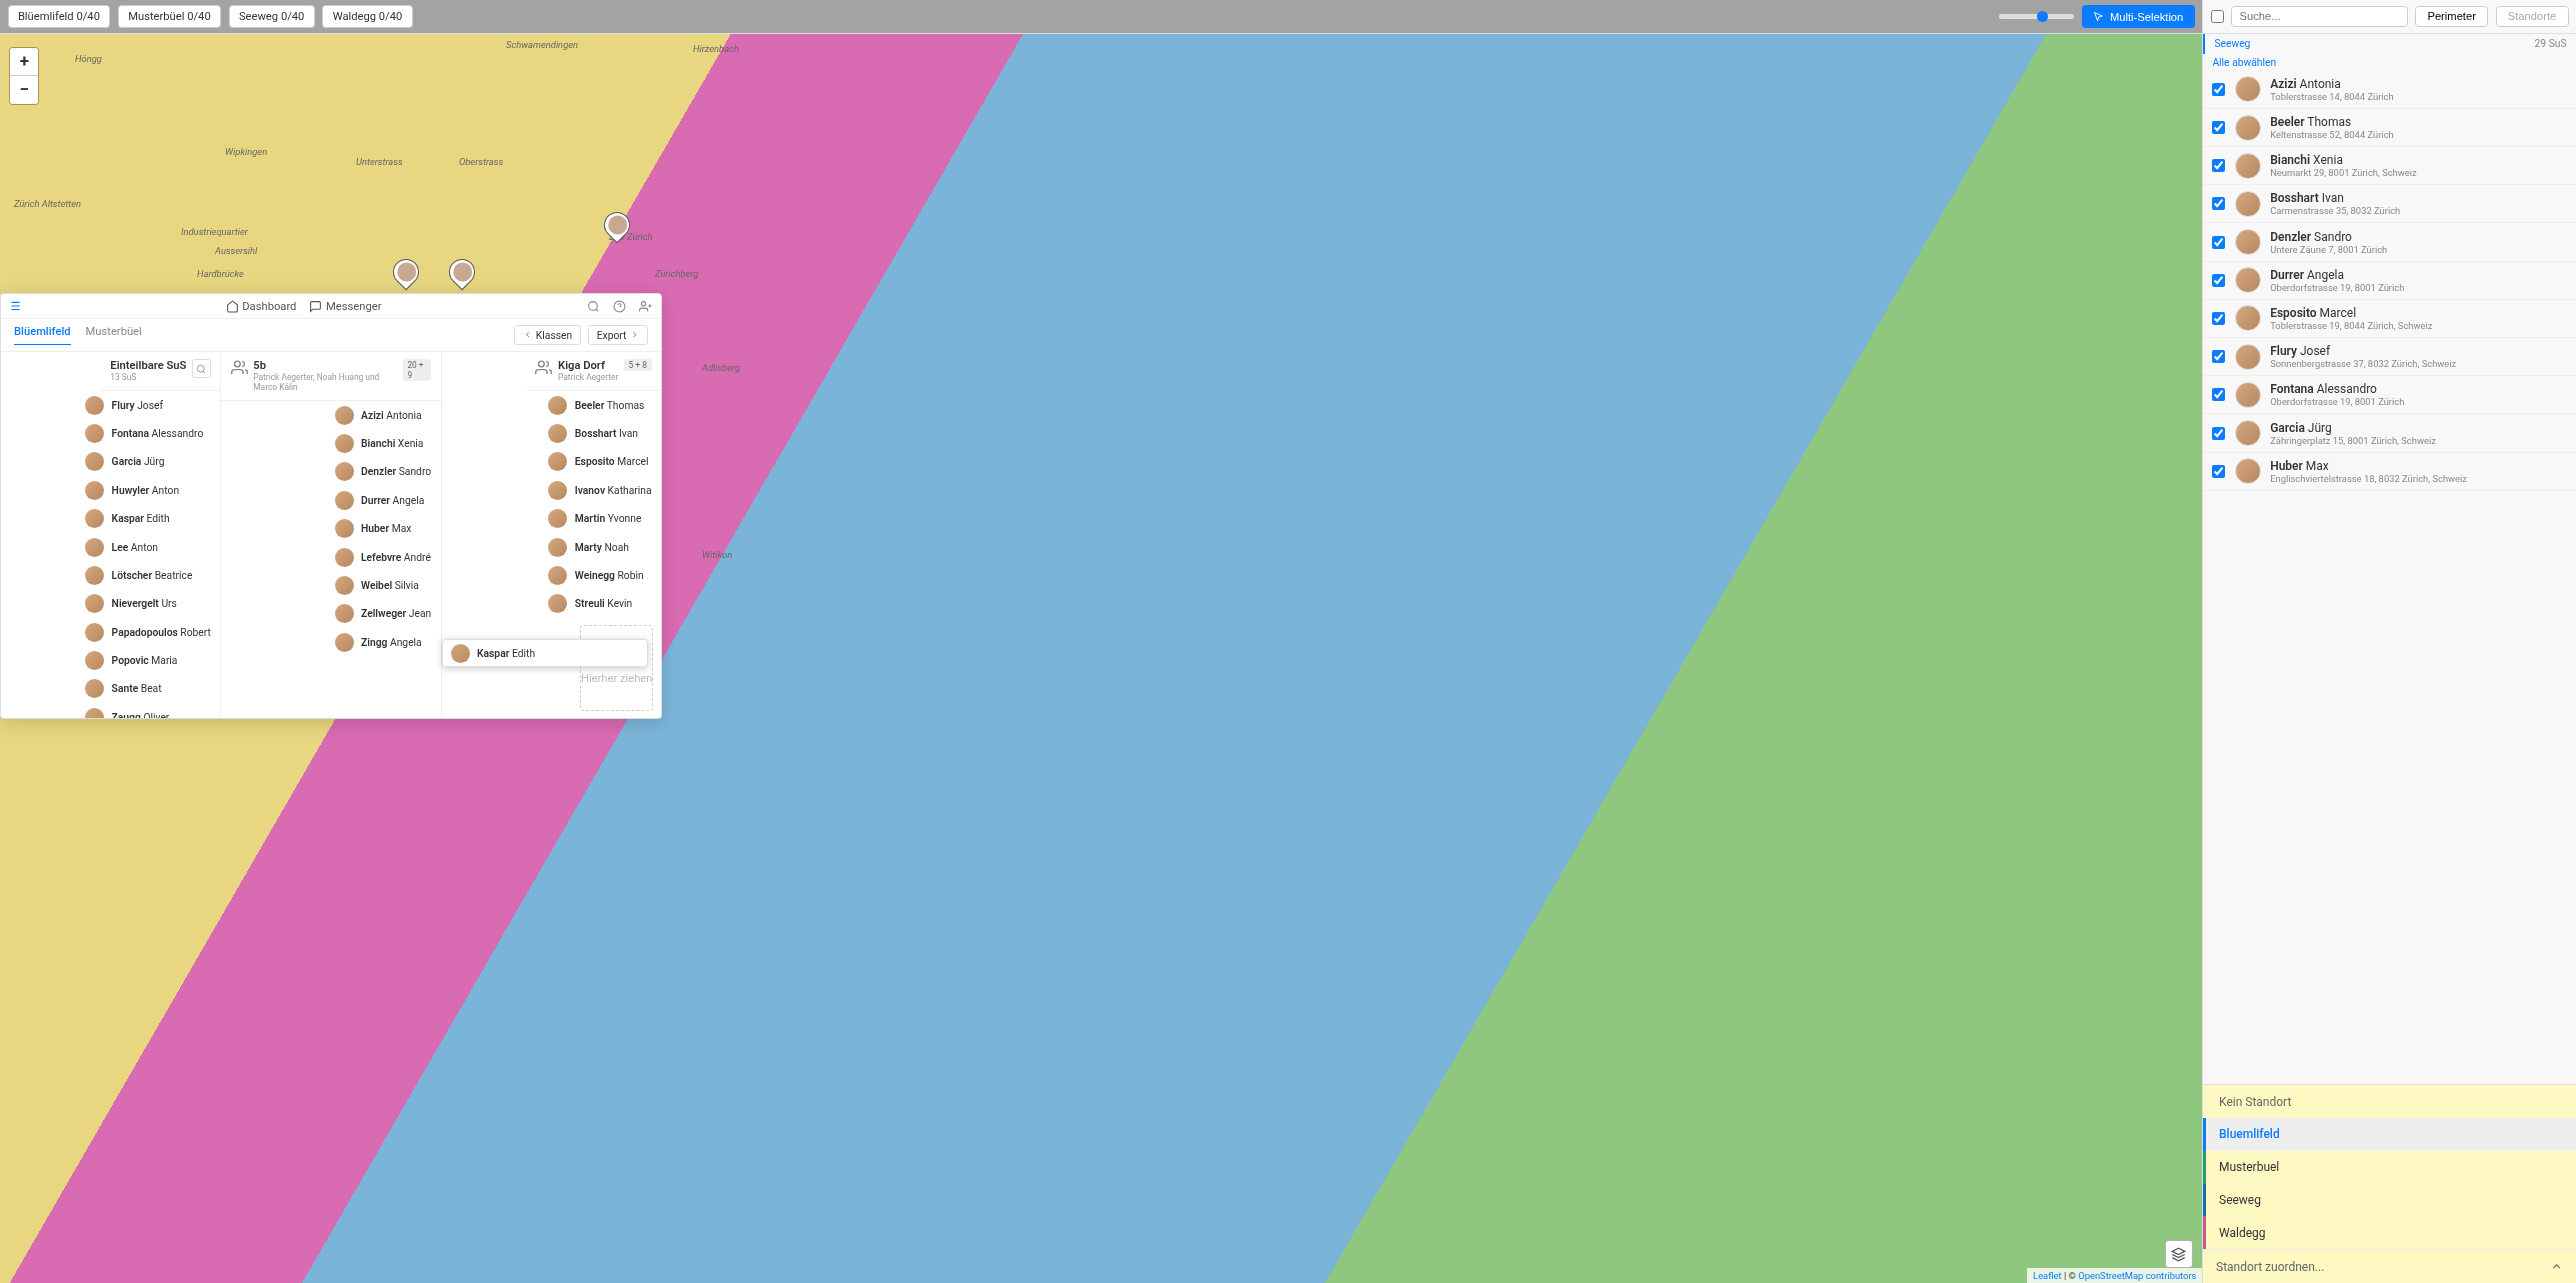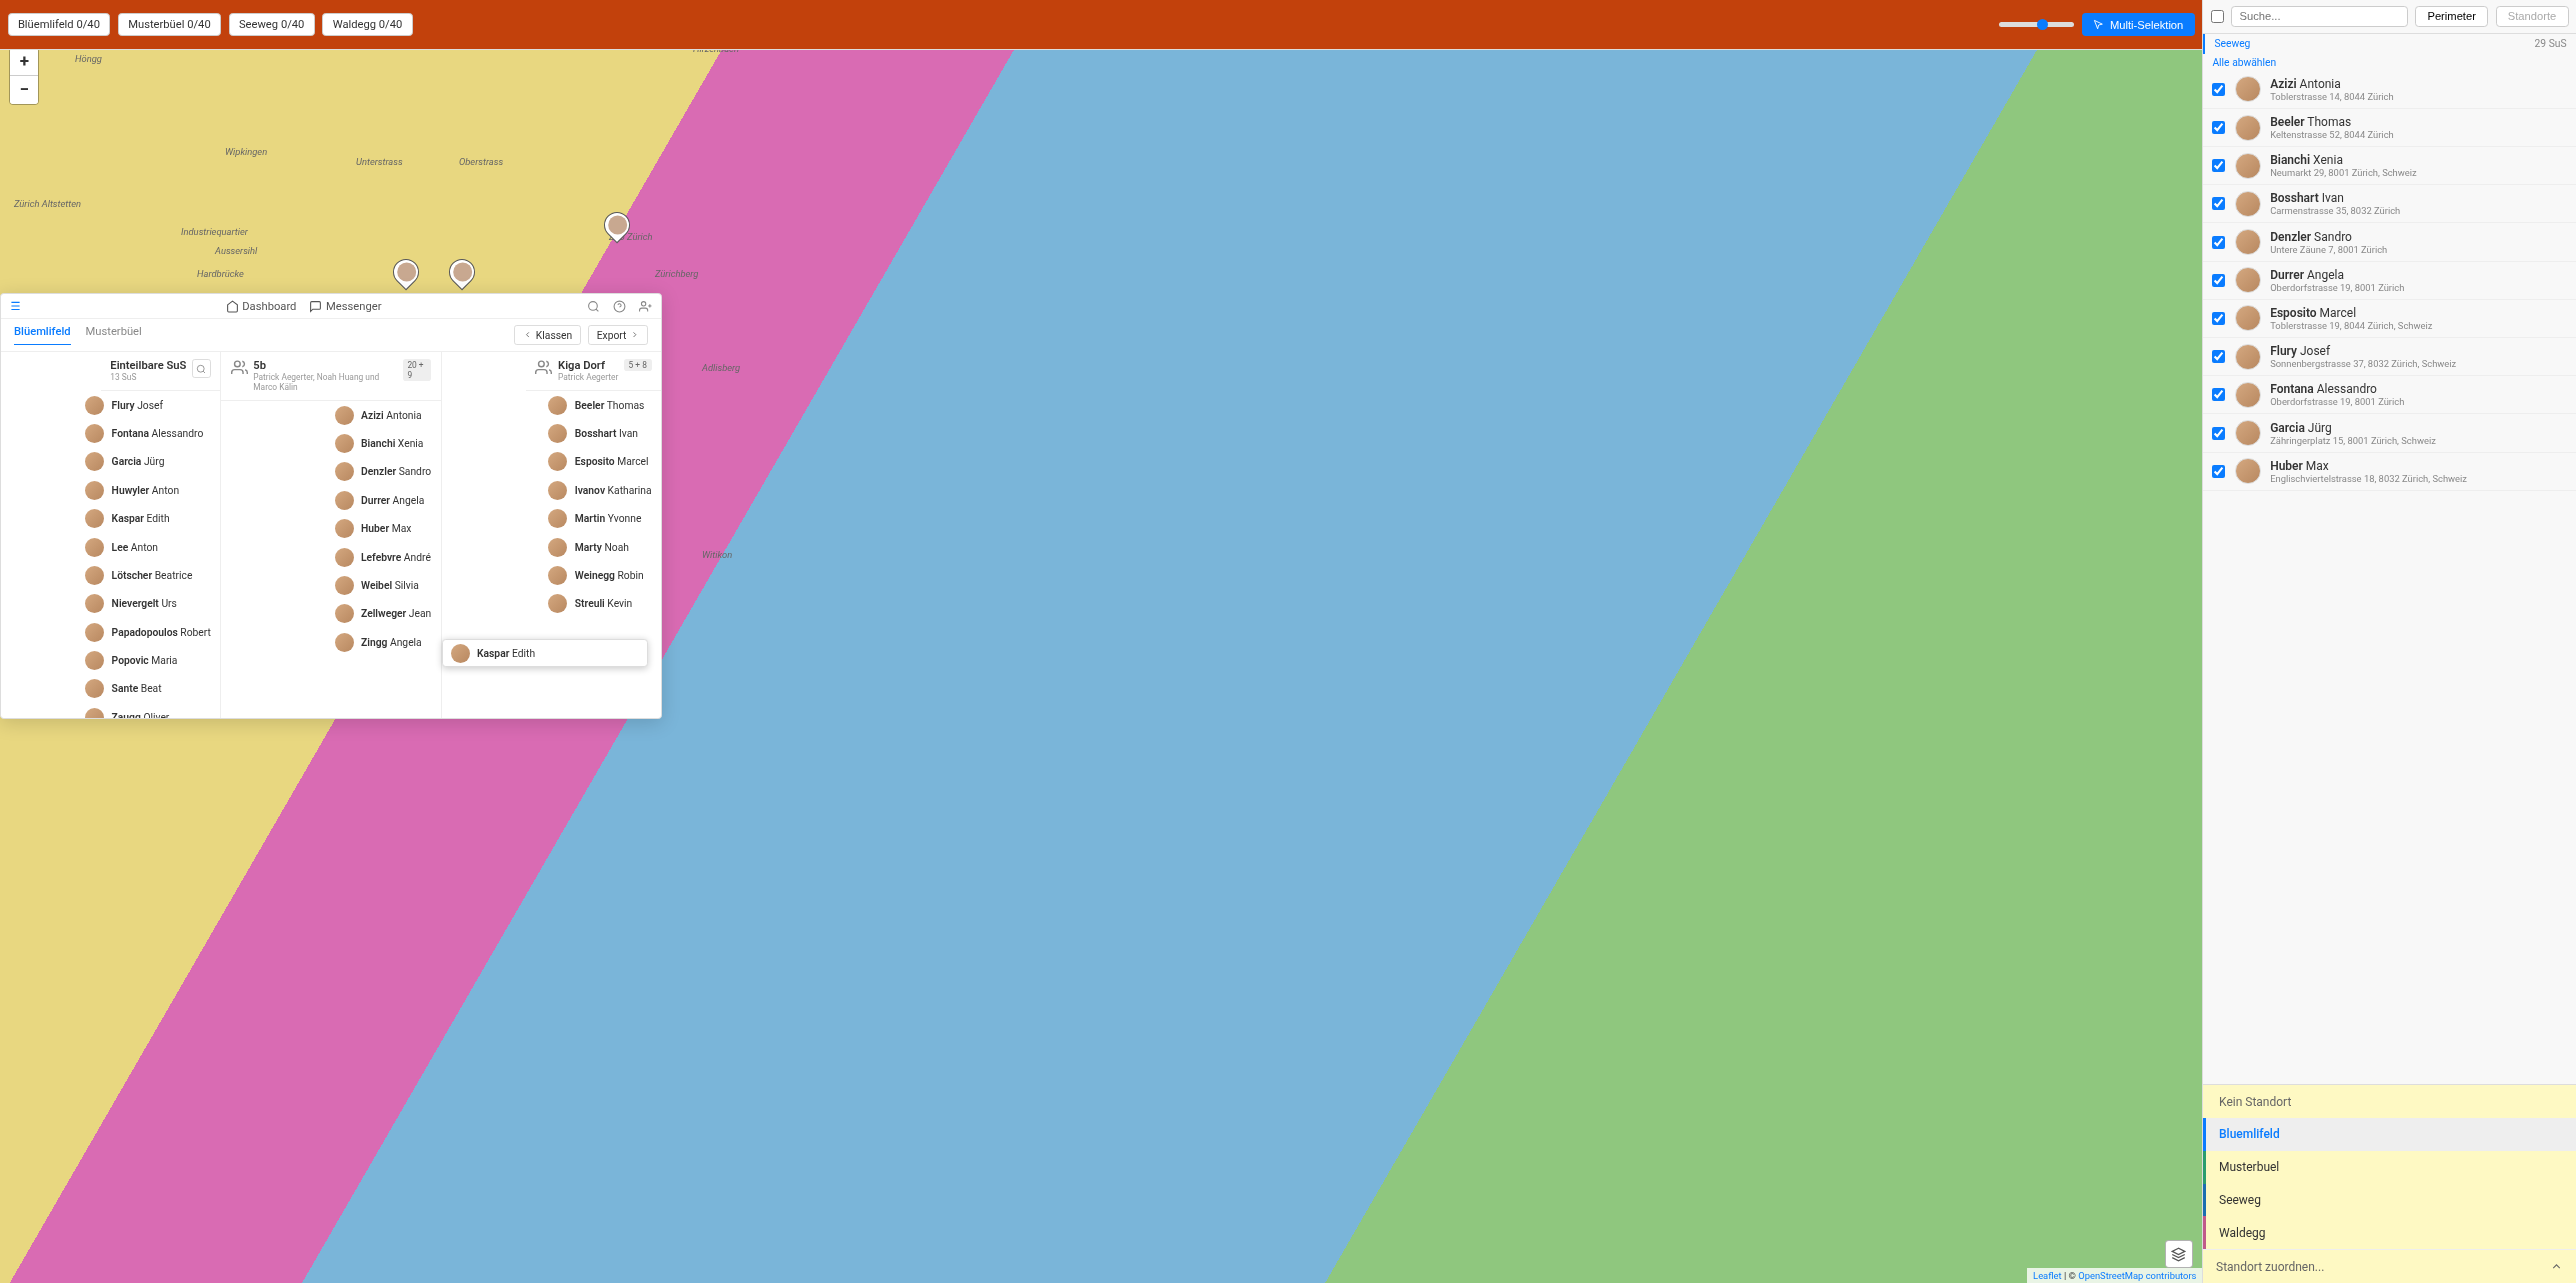--- a/index.html
+++ b/index.html
@@ -4,21 +4,21 @@
 <style>
 * { box-sizing: border-box; margin: 0; padding: 0; }
 body { font-family: -apple-system, BlinkMacSystemFont, "Segoe UI", Roboto, sans-serif; font-size: 12px; color: #333; background: #f5f5f5; overflow: hidden; }
 
 
 .app { display: flex; height: 100vh; }
 .map-area { flex: 1; position: relative; background: #e8e8e8; }
 .sidebar { width: 374px; background: #f8f8f8; border-left: 0.9px solid #ddd; display: flex; flex-direction: column; }
 
 
-.map-toolbar { position: absolute; top: 0; left: 0; right: 0; height: 50px; background: #c2410c; border-bottom: 0.9px solid #ddd; display: flex; align-items: center; padding: 0 7.5px; gap: 7.5px; z-index: 10; }
+.map-toolbar { position: absolute; top: 0; left: 0; right: 0; height: 34px; background: #a3a3a3; border-bottom: 0.9px solid #ddd; display: flex; align-items: center; padding: 0 7.5px; gap: 7.5px; z-index: 10; }
 .chip { border: 0.9px solid #ccc; border-radius: 3.7px; padding: 3.7px 9.4px; font-size: 11.2px; background: #fff; cursor: pointer; }
 .spacer { flex: 1; }
 .slider-widget { width: 75px; height: 5.6px; background: #ddd; border-radius: 2.8px; position: relative; }
 .slider-thumb { width: 11.2px; height: 11.2px; background: #0a7cff; border-radius: 50%; position: absolute; top: -2.8px; left: 50%; }
 .btn-primary { background: #0a7cff; color: #fff; border: none; border-radius: 3.7px; padding: 5.6px 11.2px; font-size: 11.2px; cursor: pointer; display: flex; align-items: center; gap: 5.6px; }
 
 
 .zoom-control { position: absolute; top: 47px; left: 9.4px; z-index: 5; border: 1.9px solid rgba(0,0,0,.3); border-radius: 3.7px; overflow: hidden; }
 .zoom-btn { display: block; width: 28px; height: 28px; background: #fff; text-align: center; line-height: 26px; font-size: 17px; font-weight: bold; border-bottom: 0.9px solid #ccc; cursor: pointer; }
 .zoom-btn:last-child { border-bottom: none; }
@@ -534,20 +534,31 @@
           </div>
           <div class="col-item">
             <div class="av"></div>
             <span><span class="ln">Weinegg</span> Robin</span>
           </div>
           <div class="col-item">
             <div class="av"></div>
             <span><span class="ln">Streuli</span> Kevin</span>
           </div>
         </div>
+      <div class="dropzone">
+        <svg width="15" height="15" viewBox="0 0 24 24" fill="none" stroke="#bbb" stroke-width="2">
+            <polyline points="5 9 2 12 5 15"></polyline>
+            <polyline points="9 5 12 2 15 5"></polyline>
+            <polyline points="15 19 12 22 9 19"></polyline>
+            <polyline points="19 9 22 12 19 15"></polyline>
+            <line x1="2" y1="12" x2="22" y2="12"></line>
+            <line x1="12" y1="2" x2="12" y2="22"></line>
+          </svg>
+        <span>Hierher ziehen</span>
+      </div>
     </div>
   </div>
 </div>
 
 <div class="drag-chip">
   <div class="av"></div>
   <span><span class="ln">Kaspar</span> <span>Edith</span></span>
 </div>
 
 

